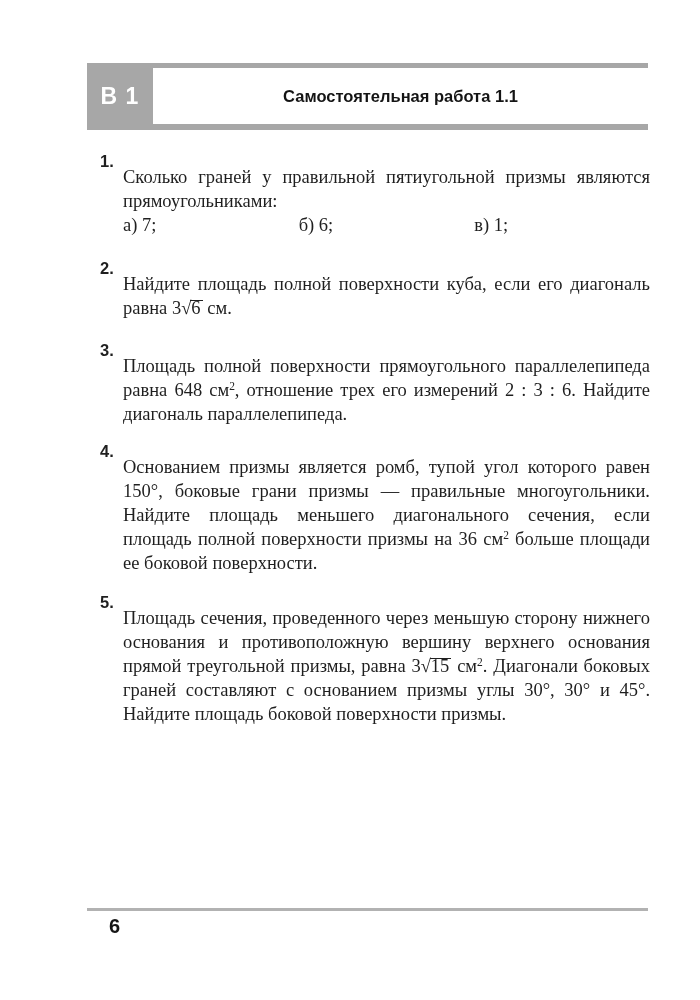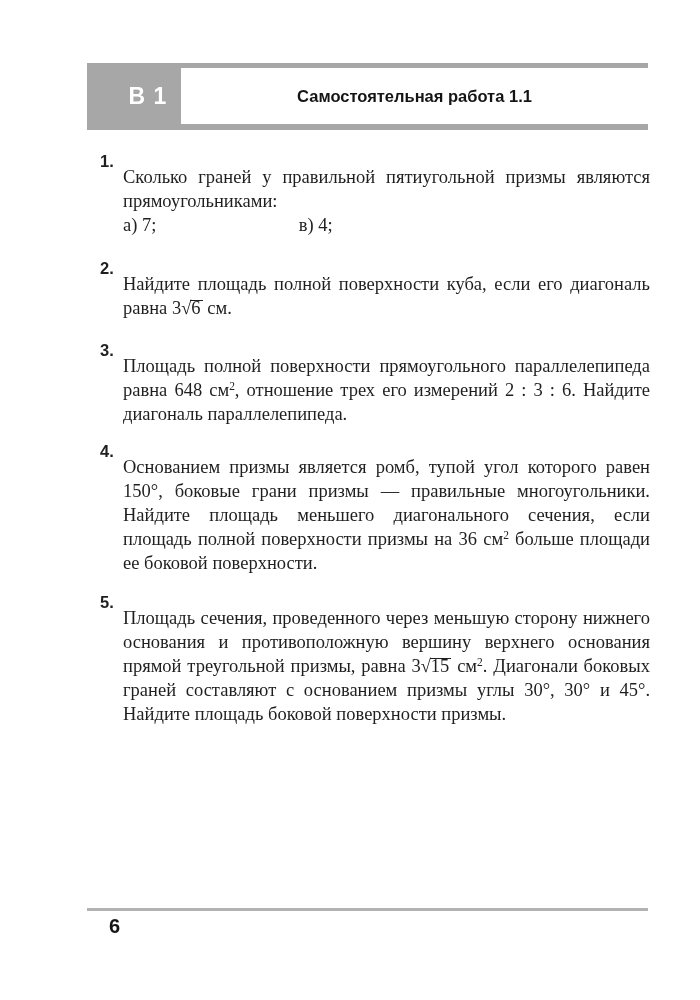--- a/index.html
+++ b/index.html
@@ -25,21 +25,20 @@
     display: flex;
   }
   .badge {
     flex: 0 0 66px;
     display: flex; align-items: center; justify-content: center;
     color: #ffffff;
     font-family: "Liberation Sans", "DejaVu Sans", sans-serif;
     font-weight: bold;
     font-size: 23px;
     letter-spacing: 1px;
-    padding-left: 28px;
   }
   .titlebox {
     flex: 1;
     background: #ffffff;
     margin: 5px 0 6px 0;
     display: flex; flex-direction: column;
     align-items: center; justify-content: center;
     text-align: center;
     font-family: "Liberation Sans", "DejaVu Sans", sans-serif;
     font-weight: bold;
@@ -126,21 +125,22 @@
   </div>
 
   <div class="problems">
 
     <div class="problem problem-1">
       <span class="pnum">1.</span>
       <div class="pbody">
         <div class="ptext">Сколько граней у правильной пятиугольной призмы являются прямоугольниками:</div>
         <div class="options-row">
           <span>а) 7;</span>
-          <span>в) 4;</span>
+          <span>б) 6;</span>
+          <span>в) 1;</span>
         </div>
       </div>
     </div>
 
     <div class="problem problem-2">
       <span class="pnum">2.</span>
       <div class="pbody">
         <div class="ptext">Найдите площадь полной поверхности куба, если его диагональ равна 3<span class="sqrt"><span class="radsign">√</span><span class="radicand">6</span></span> см.</div>
       </div>
     </div>

